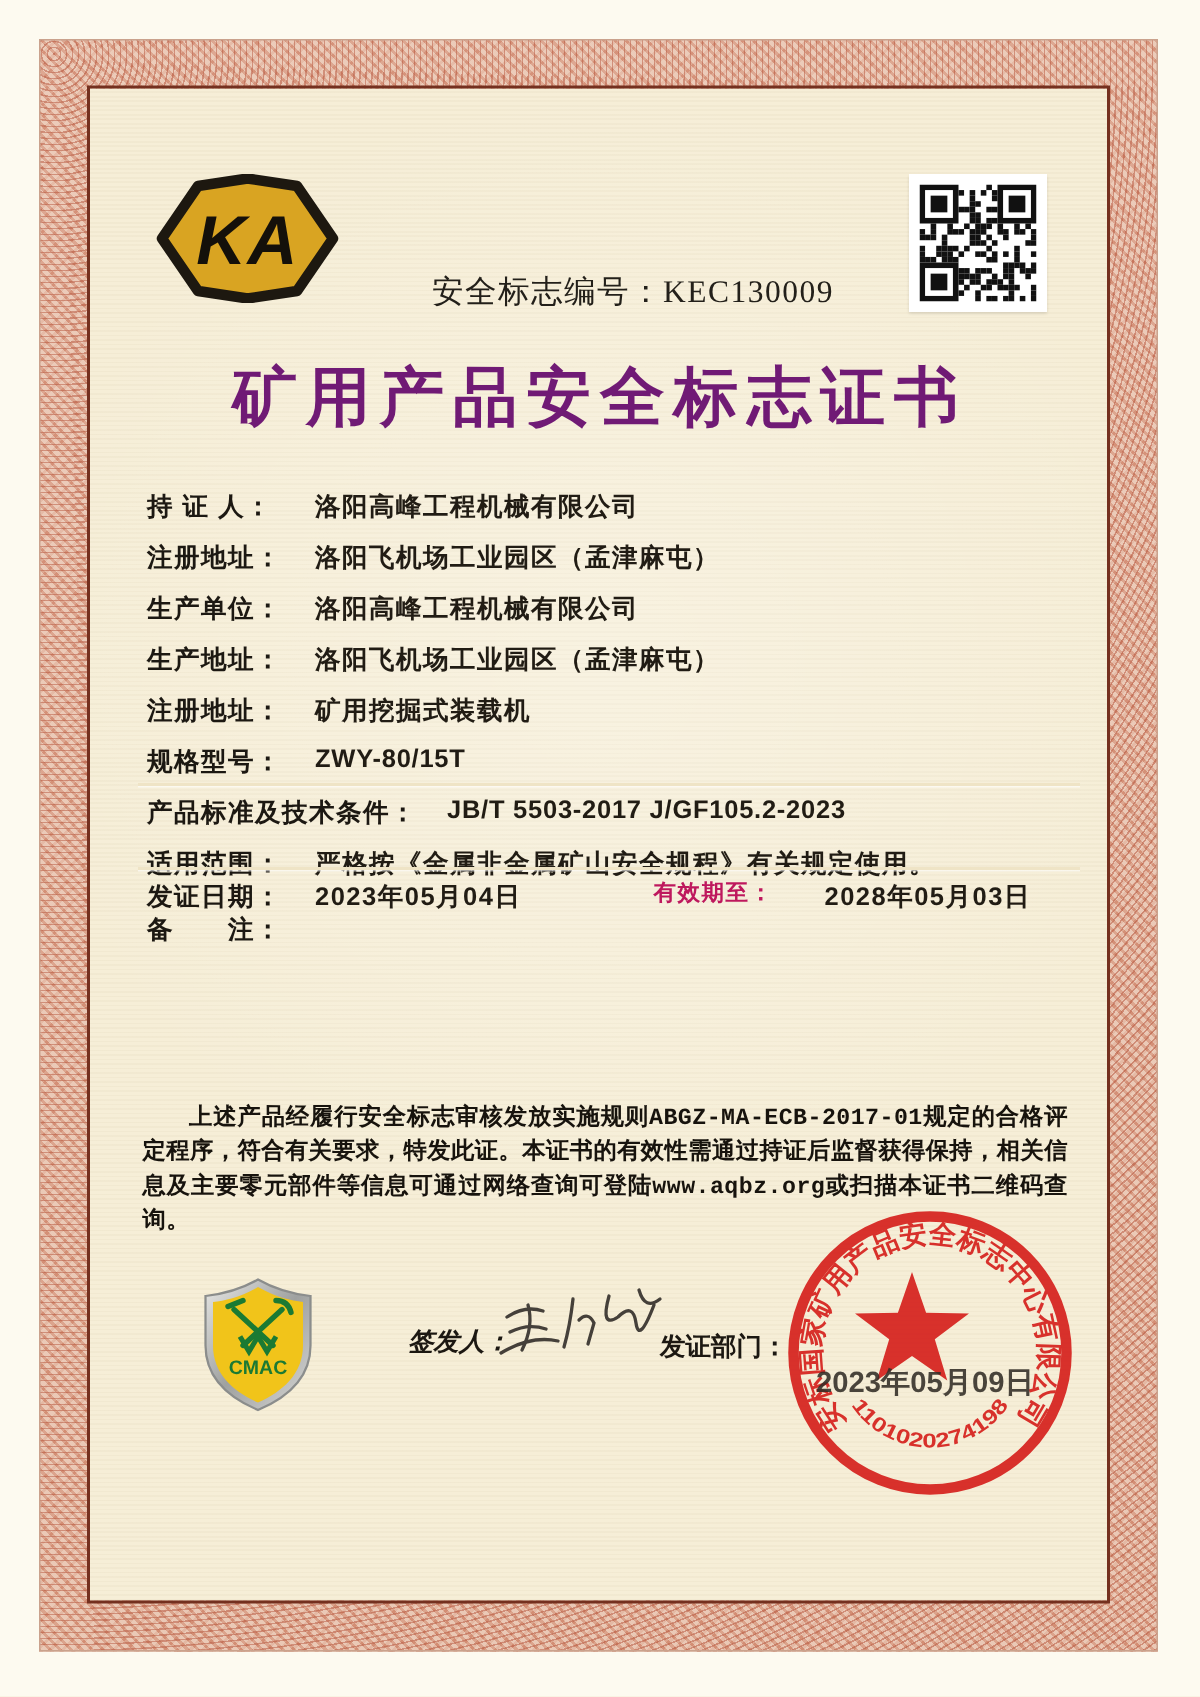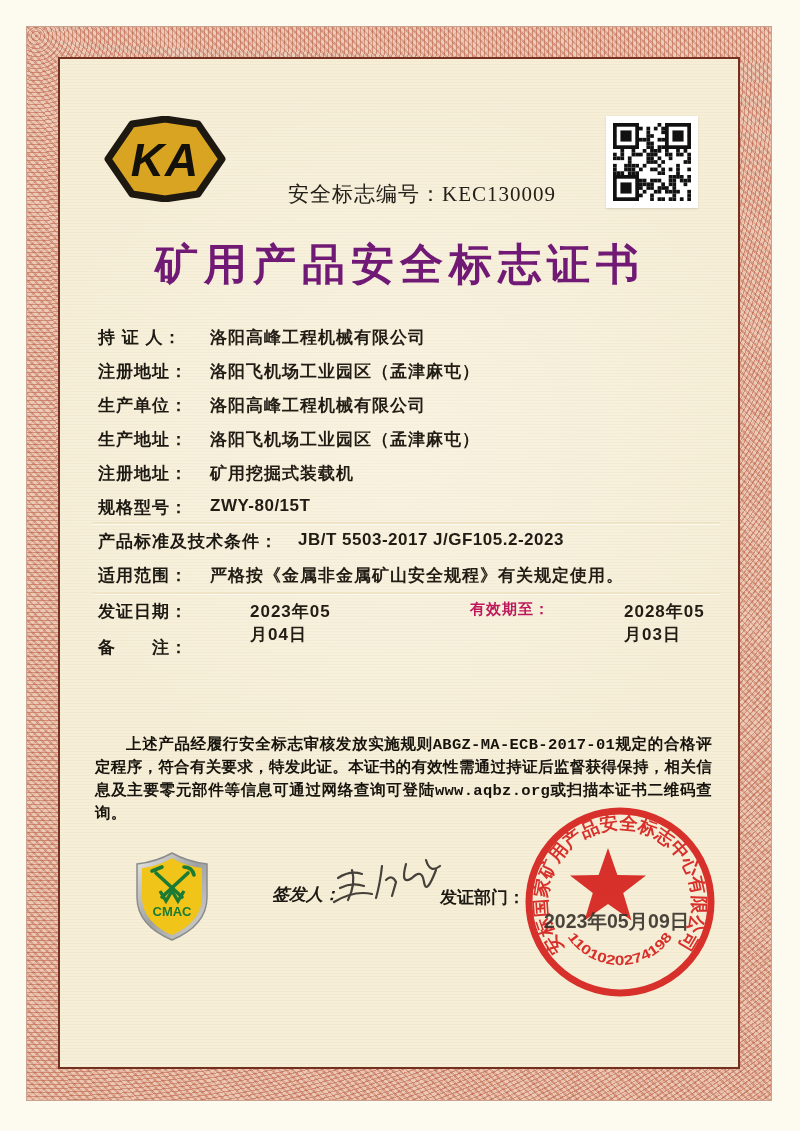--- a/index.html
+++ b/index.html
@@ -50,21 +50,21 @@
   }
 
   
   .rows{position:absolute;left:98px;right:84px;top:326px;}
   .row{display:flex;align-items:flex-start;height:22px;margin-top:12px;position:relative;}
   .row:first-child{margin-top:0;}
   .row.sep::before{
     content:"";position:absolute;left:-6px;right:-4px;top:-8px;height:2px;
     background:#efe4c6;box-shadow:0 1px 0 rgba(255,255,255,.6);
   }
-  .row.gap{margin-top:14px;gap:40px;}
+  .row.gap{margin-top:0;}
   .lbl{
     flex:0 0 112px;font-weight:700;font-size:17px;color:#1c1812;letter-spacing:1px;white-space:nowrap;
   }
   .lbl.wide{flex:0 0 200px;}
   .val{
     font-family:"Liberation Serif", serif;font-weight:700;font-size:17px;color:#211c14;letter-spacing:1px;
   }
   .val.latin{font-family:"Liberation Sans", sans-serif;font-weight:700;letter-spacing:.5px;}
   .val.num{font-family:"Liberation Sans", sans-serif;font-weight:700;}
   .lbl2{font-weight:700;font-size:15px;color:#be185d;margin-left:88px;letter-spacing:1px;white-space:nowrap;}

